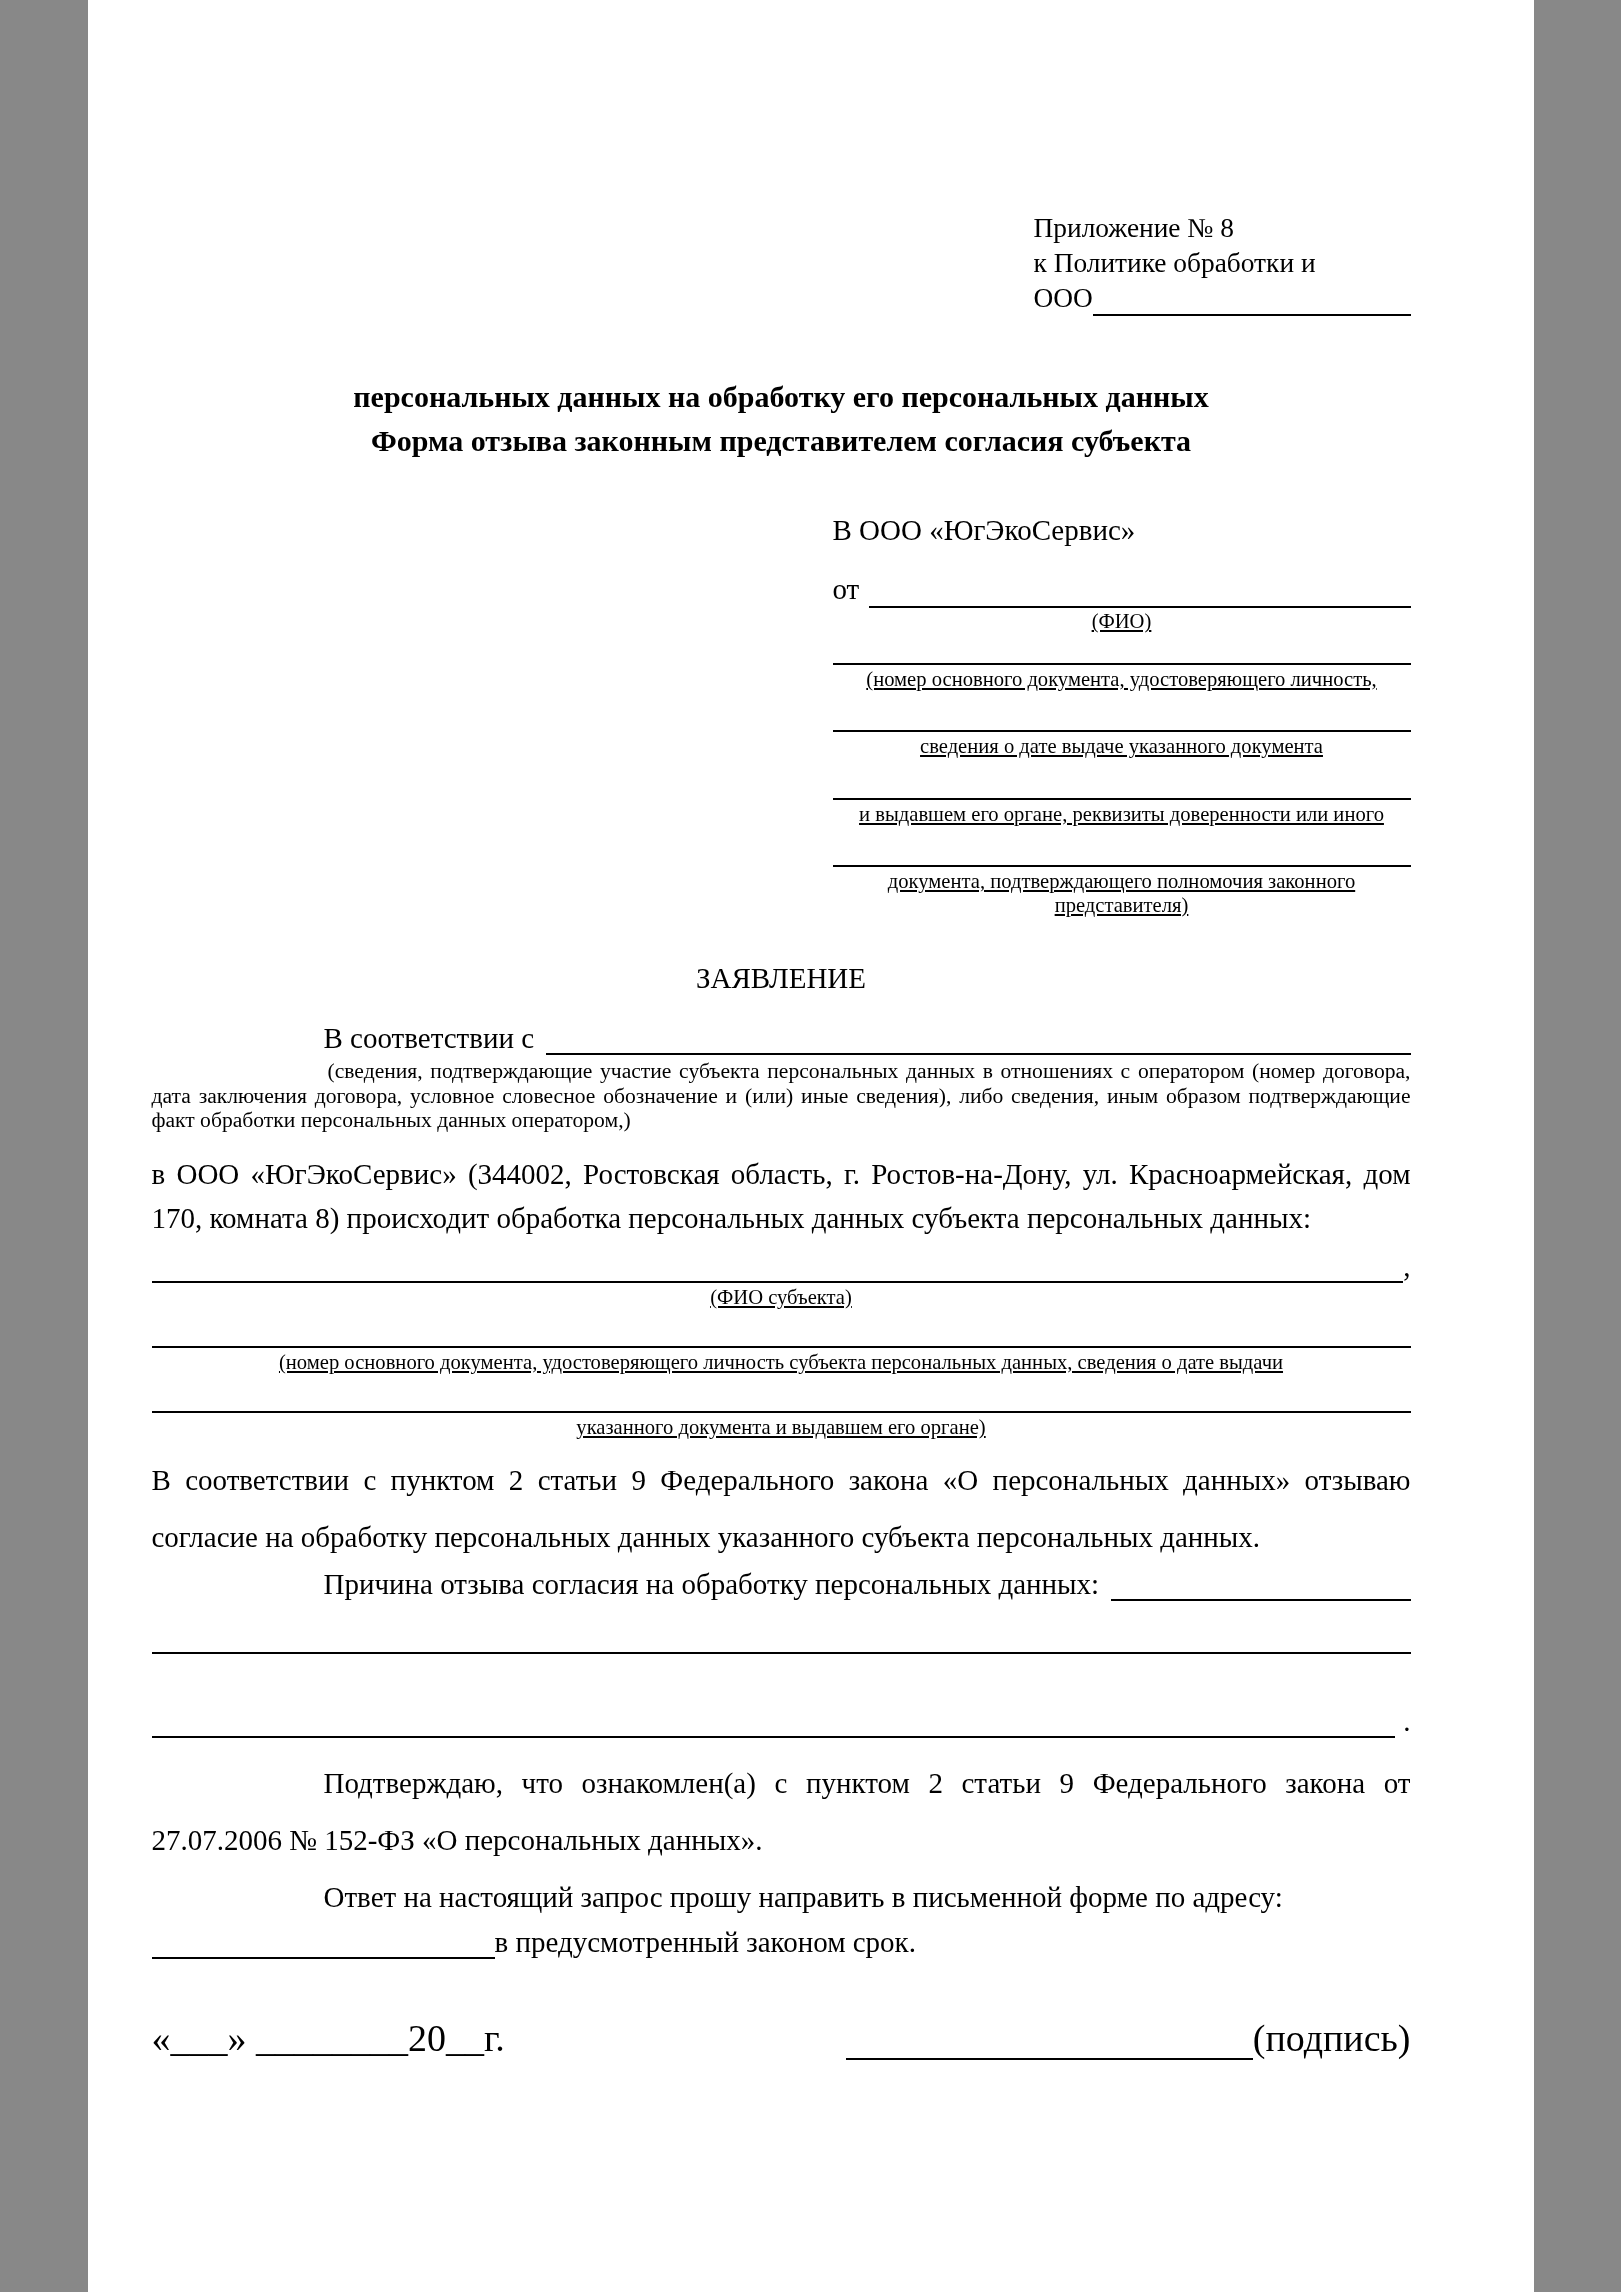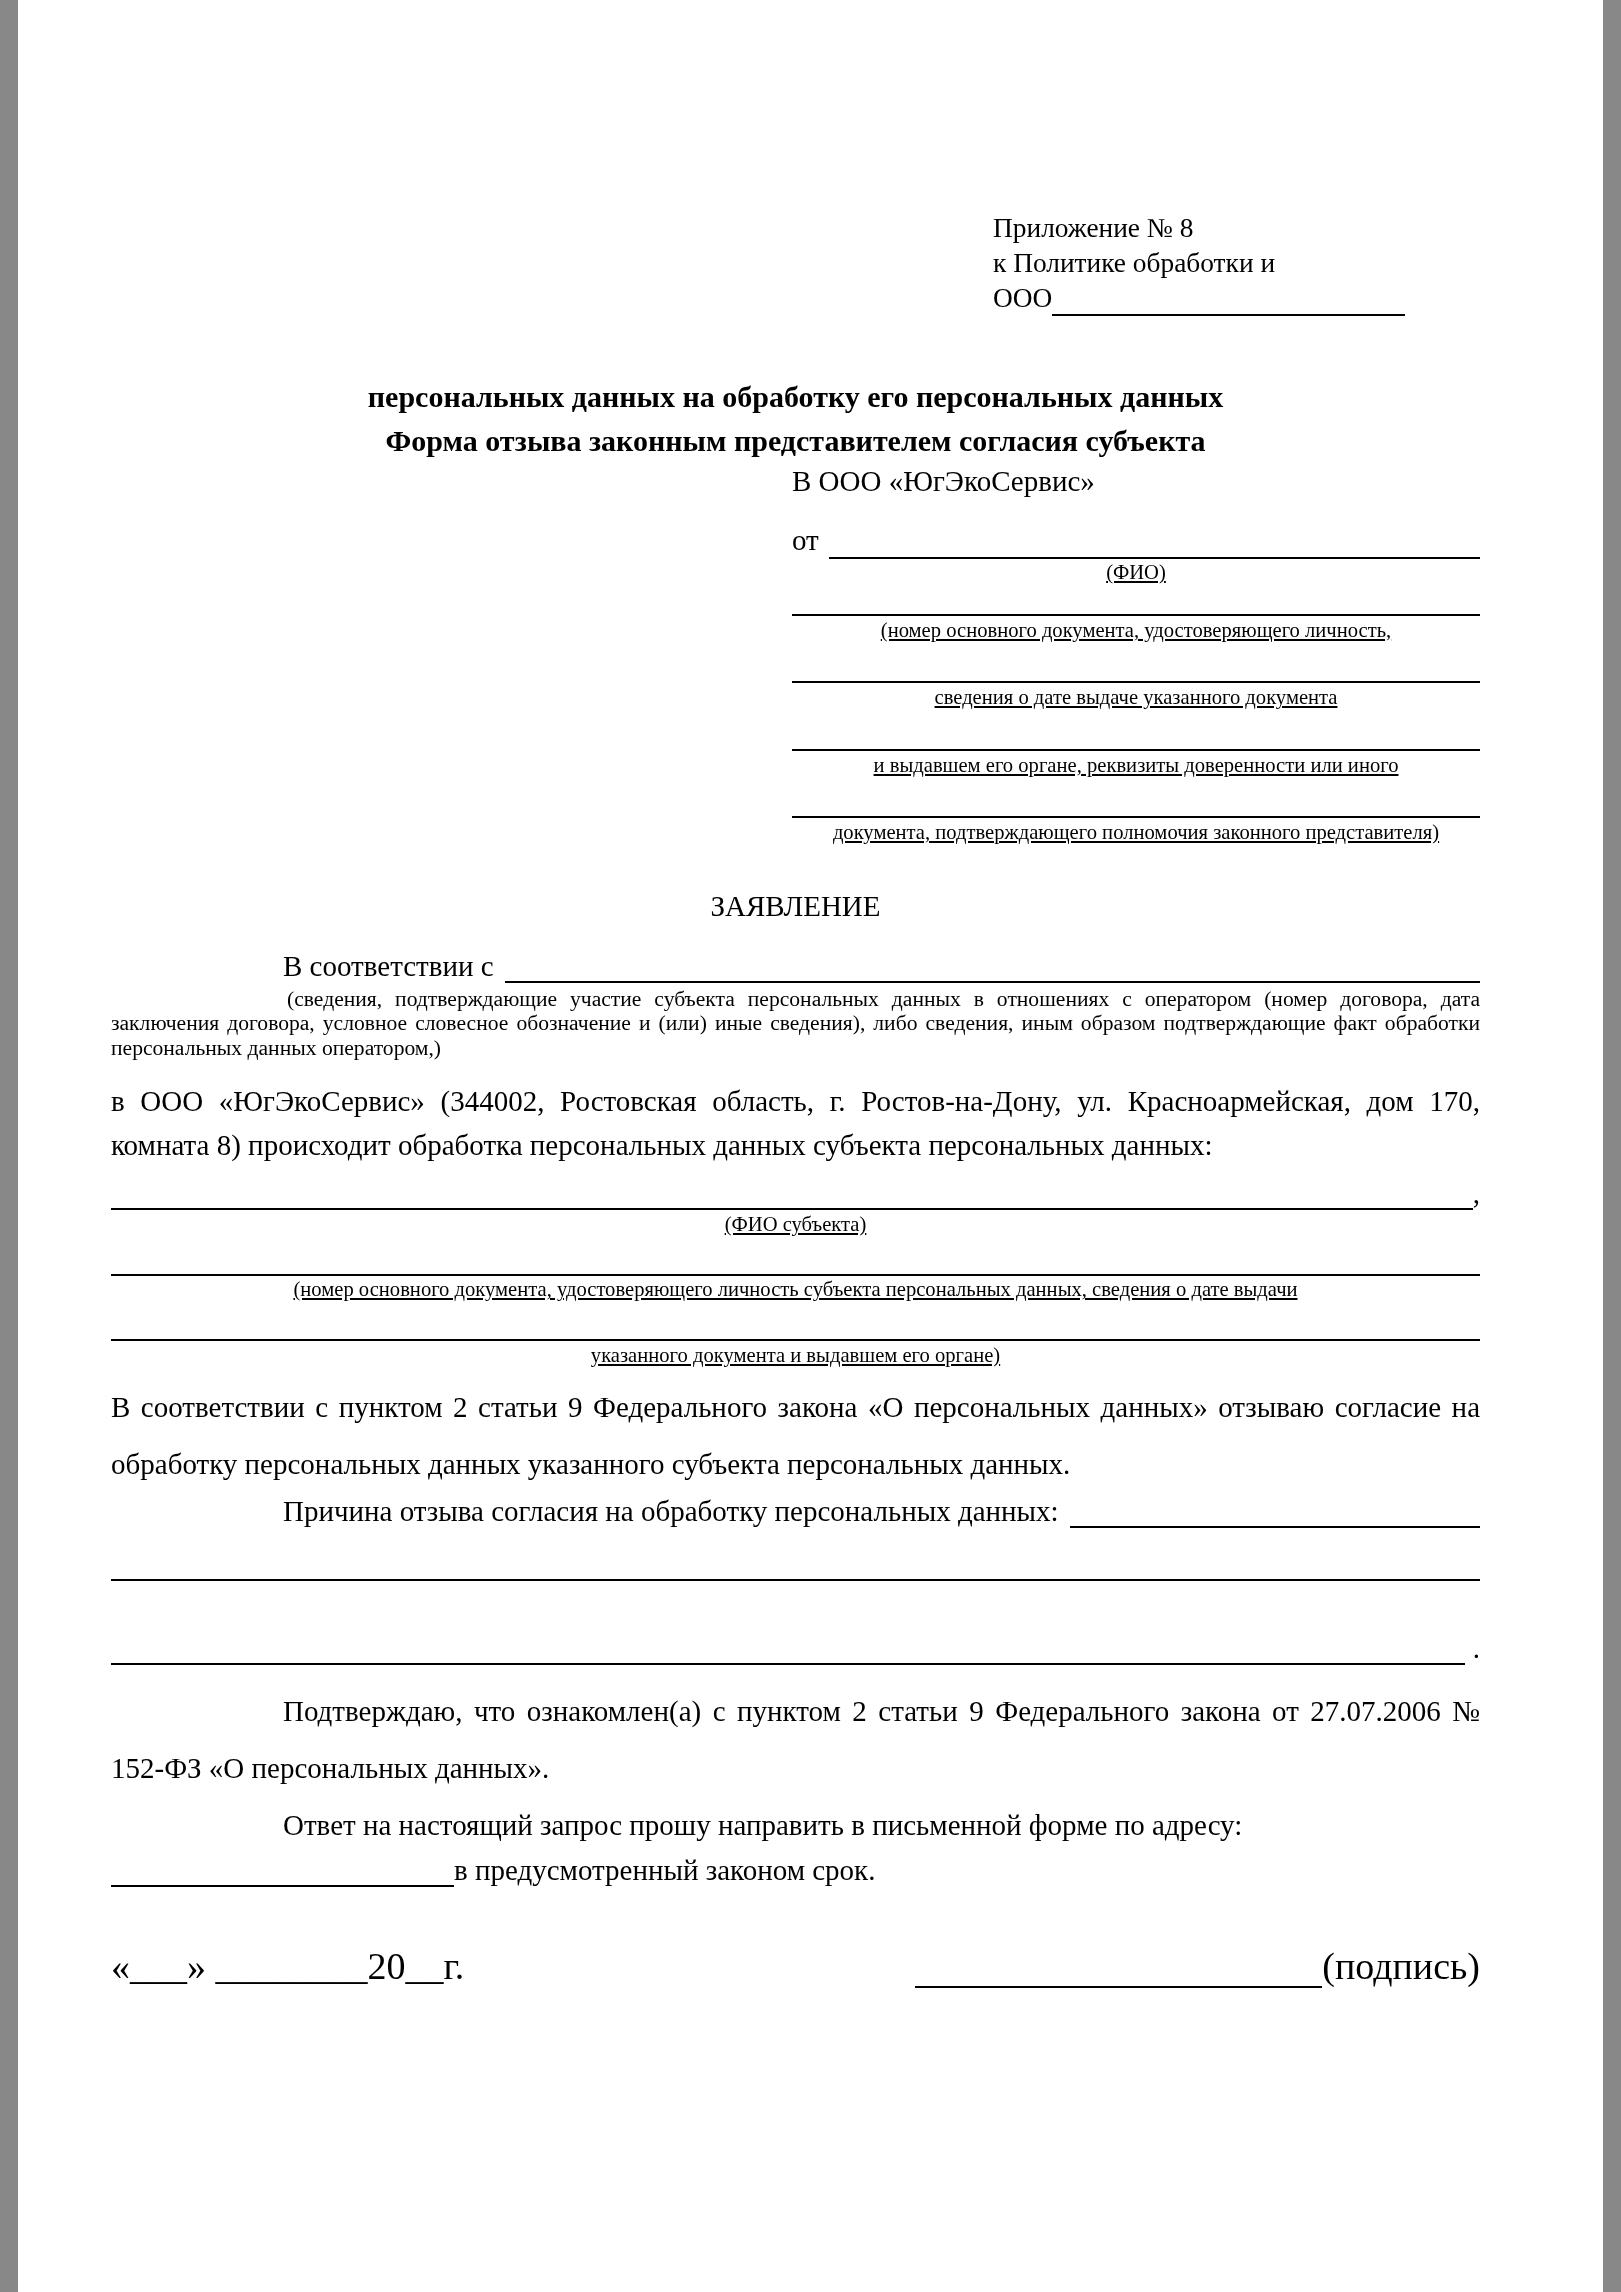--- a/index.html
+++ b/index.html
@@ -1,37 +1,37 @@
 <!DOCTYPE html>
 <html lang="ru"><head>
 <meta charset="utf-8">
 <style>
   * { margin:0; padding:0; box-sizing:border-box; }
   html,body { background:#888; }
   .page {
-    width:1585px; height:2293px;
+    width:1446px; height:2293px;
     margin:0 auto;
     background:#ffffff;
     color:#000000;
     font-family:"Liberation Serif","DejaVu Serif",serif;
-    padding:211px 123px 0 93px;
+    padding:211px 123px 0 64px;
     overflow:hidden;
     position:relative;
   }
 
   
   .annex { margin-left:882px; font-size:27.4px; line-height:35px; }
   .annex-ooo-row { display:flex; align-items:flex-end; }
   .ul-ooo { width:353px; border-bottom:2px solid #000; height:29px; }
 
   
   .doc-title { text-align:center; font-weight:bold; font-size:30px; line-height:44px; margin-top:59px; }
 
   
-  .addr { margin-left:681px; font-size:29px; line-height:37px; }
+  .addr { margin-left:681px; margin-top:49px; font-size:29px; line-height:37px; }
   .from-row { display:flex; align-items:flex-end; margin-top:21.6px; }
   .from-row .fill { flex:1; border-bottom:2.9px solid #000; margin-left:9.8px; height:33px; }
   .cap { font-size:20.6px; line-height:23.5px; text-align:center; margin-top:2.9px;text-decoration:underline; }
   .fline { border-bottom:2.9px solid #000; height:0; }
   .addr .fline { margin-top:39px; }
   .addr .fline.first { margin-top:29px; }
 
   
   .heading { text-align:center; font-size:29px; margin-top:45px; }
   .acc-row { display:flex; align-items:flex-end; margin-top:27.4px; font-size:29px; padding-left:172px; }

